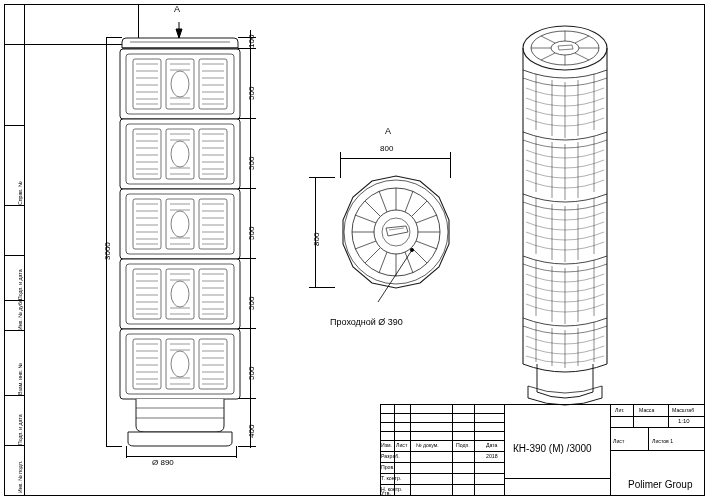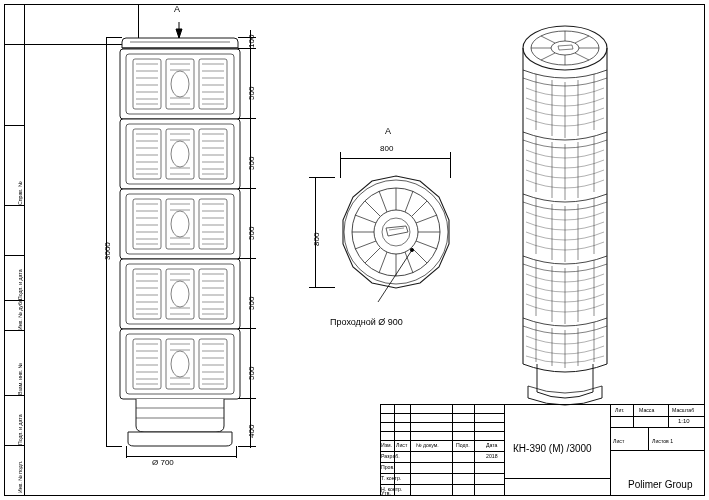--- a/index.html
+++ b/index.html
@@ -149,21 +149,21 @@
   <div class="vtxt dim" style="left:247px;top:438px;">400</div>
 
   <div class="ln v" style="left:106px;top:37px;height:410px;"></div>
   <div class="ln h" style="left:106px;top:37px;width:16px;"></div>
   <div class="ln h" style="left:106px;top:446px;width:16px;"></div>
   <div class="vtxt dim" style="left:103px;top:260px;">3000</div>
 
   <div class="ln h" style="left:126px;top:456px;width:110px;"></div>
   <div class="ln v" style="left:126px;top:446px;height:12px;"></div>
   <div class="ln v" style="left:236px;top:446px;height:12px;"></div>
-  <div class="txt dim" style="left:152px;top:458px;">Ø 700</div>
+  <div class="txt dim" style="left:152px;top:458px;">Ø 890</div>
 
   <div class="txt mid" style="left:385px;top:126px;">A</div>
 
   <div class="ln h" style="left:340px;top:158px;width:110px;"></div>
   <div class="ln v" style="left:340px;top:152px;height:26px;"></div>
   <div class="ln v" style="left:450px;top:152px;height:26px;"></div>
   <div class="txt dim" style="left:380px;top:144px;">800</div>
 
   <div class="ln v" style="left:315px;top:177px;height:110px;"></div>
   <div class="ln h" style="left:309px;top:177px;width:26px;"></div>
@@ -202,21 +202,21 @@
       <line x1="55" y1="60" x2="70" y2="58" stroke-width="0.45"></line>
     </g>
   </svg>
 
   <svg class="c" style="left:360px;top:240px;" width="60" height="80">
     <g stroke="#000" stroke-width="0.8" fill="#000">
       <line x1="52" y1="10" x2="18" y2="62"></line>
       <circle cx="52" cy="10" r="1.6"></circle>
     </g>
   </svg>
-  <div class="txt mid" style="left:330px;top:317px;">Проходной Ø 900</div>
+  <div class="txt mid" style="left:330px;top:317px;">Проходной Ø 390</div>
 
   <svg class="c" style="left:500px;top:14px;" width="130" height="400" viewBox="0 0 130 400">
     <g fill="none" stroke="#1a1a1a" stroke-width="1" stroke-linejoin="round">
 
       <ellipse cx="65" cy="34" rx="42" ry="22" stroke-width="1.1"></ellipse>
       <ellipse cx="65" cy="34" rx="34" ry="17" stroke-width="0.7"></ellipse>
       <ellipse cx="65" cy="34" rx="14" ry="7" stroke-width="0.7"></ellipse>
       <g stroke-width="0.6">
         <line x1="65" y1="17" x2="65" y2="27"></line>
         <line x1="65" y1="41" x2="65" y2="51"></line>

